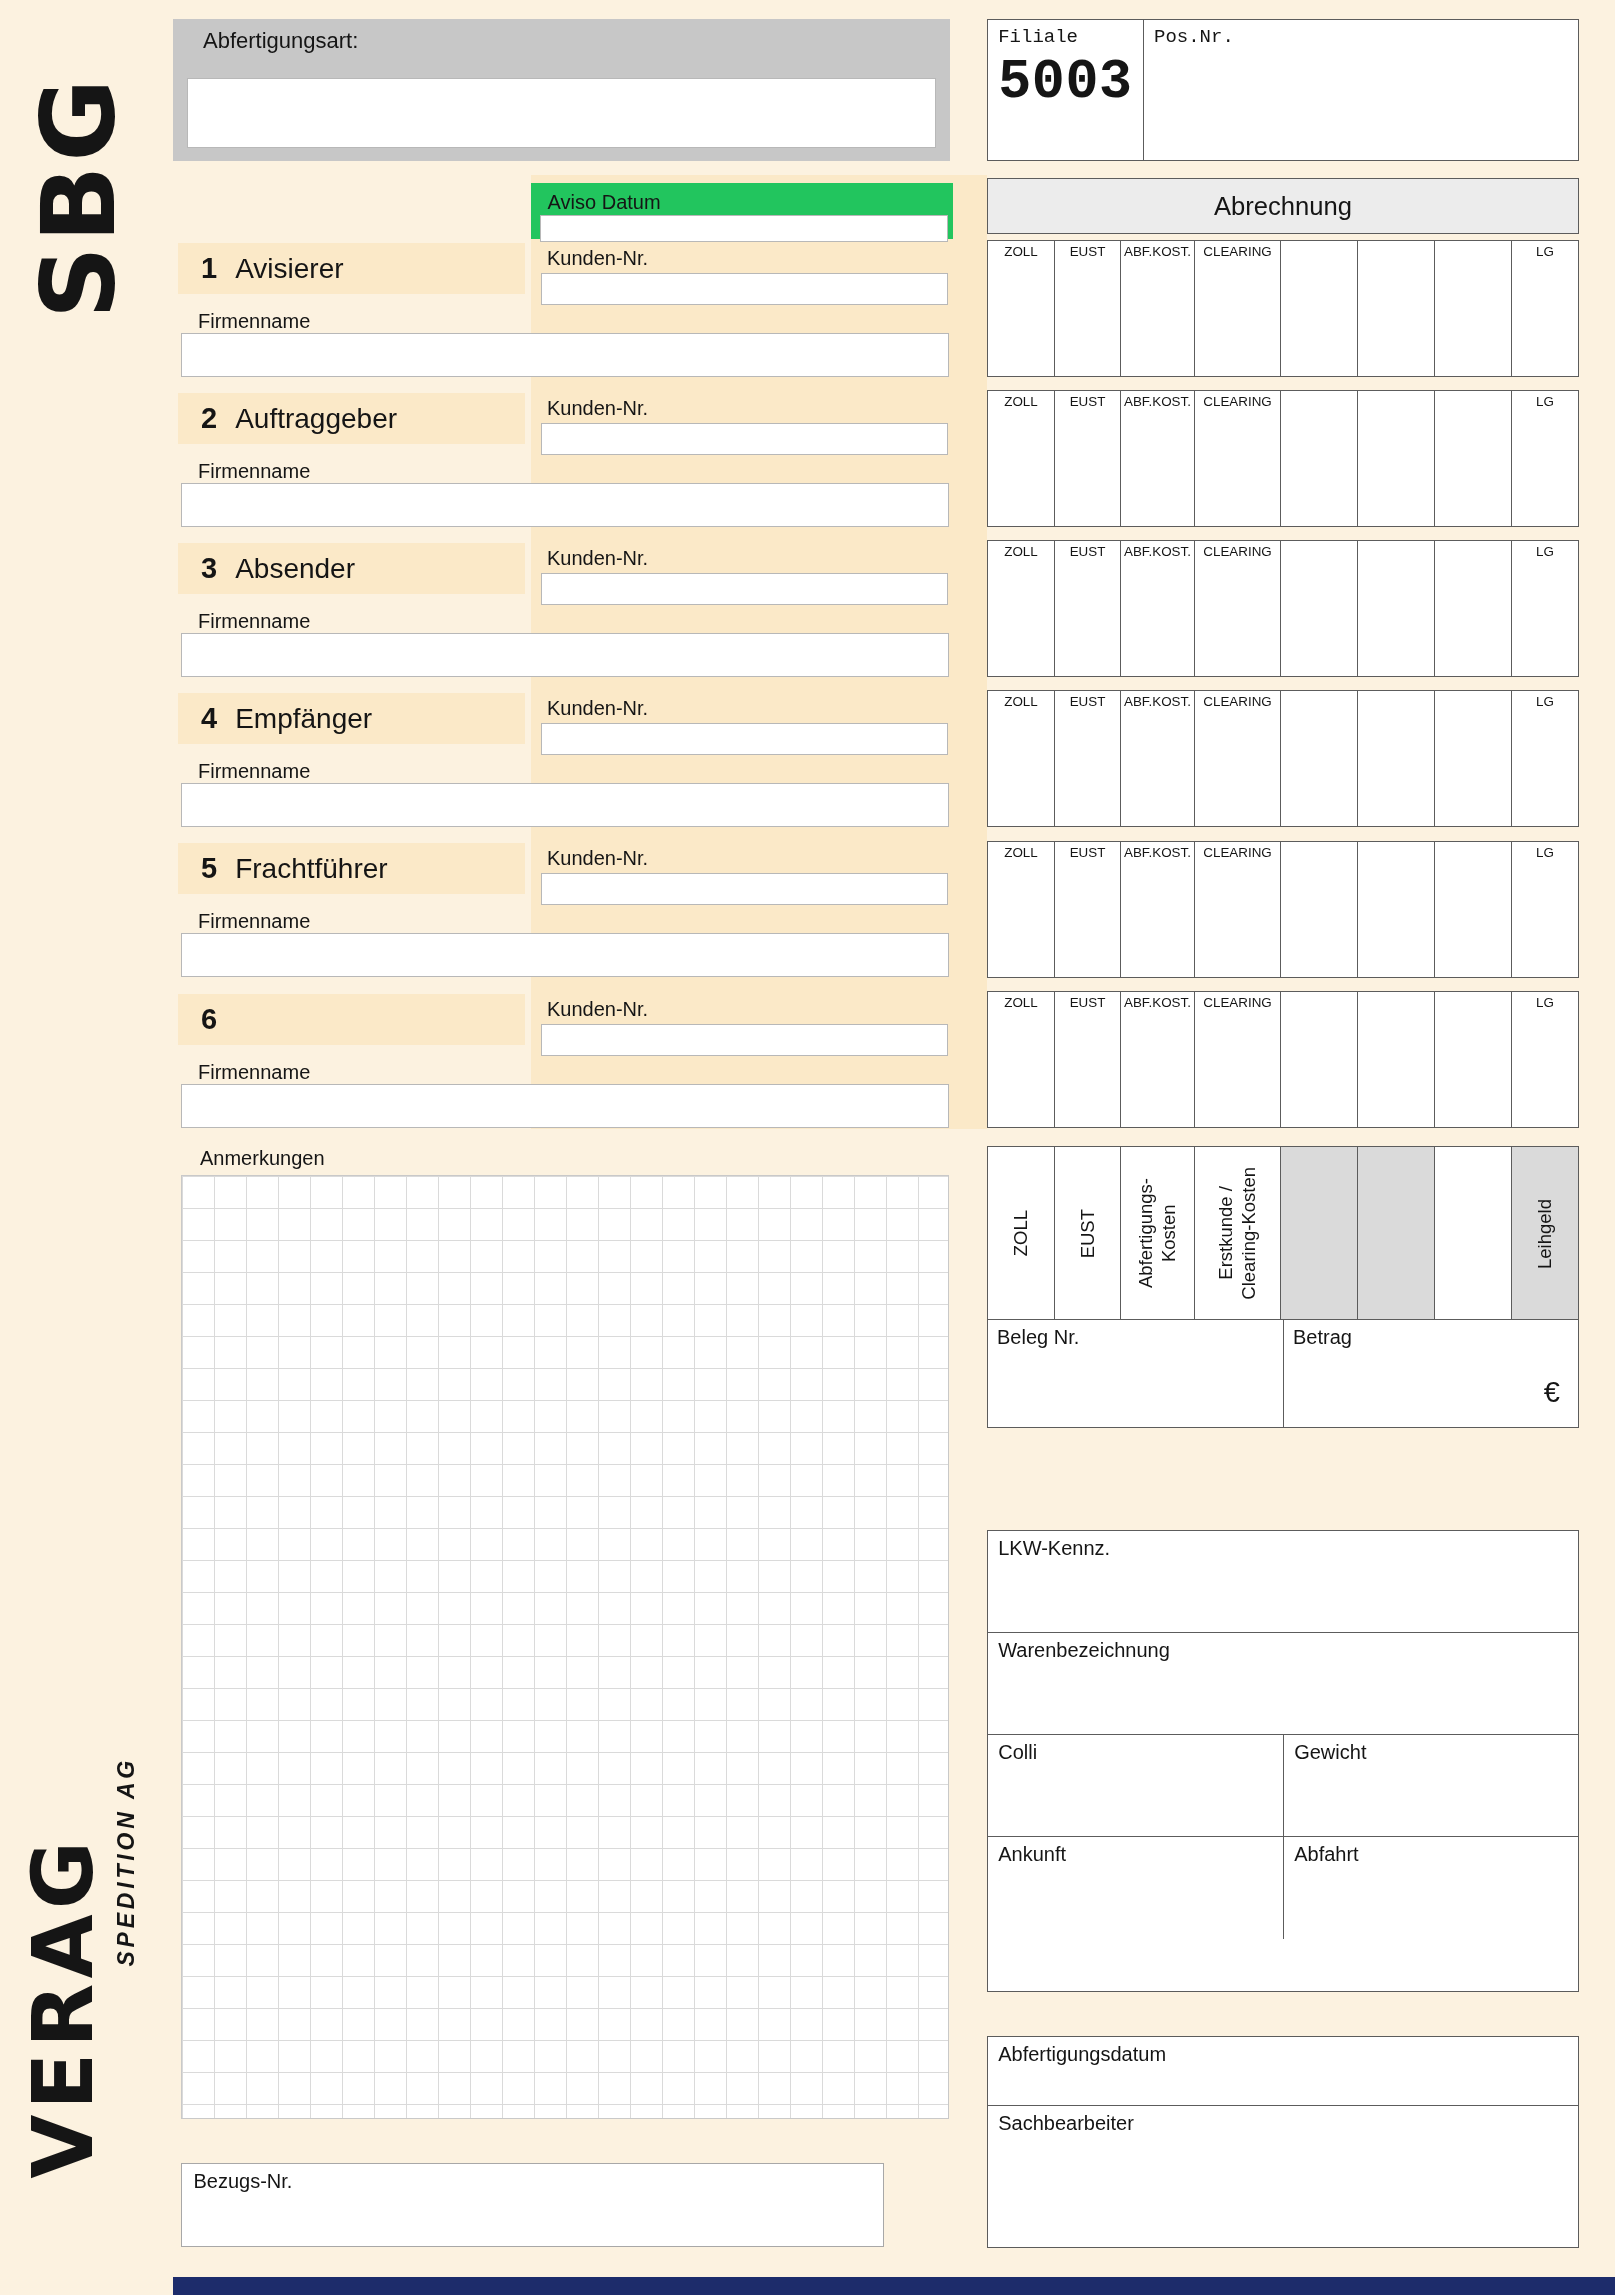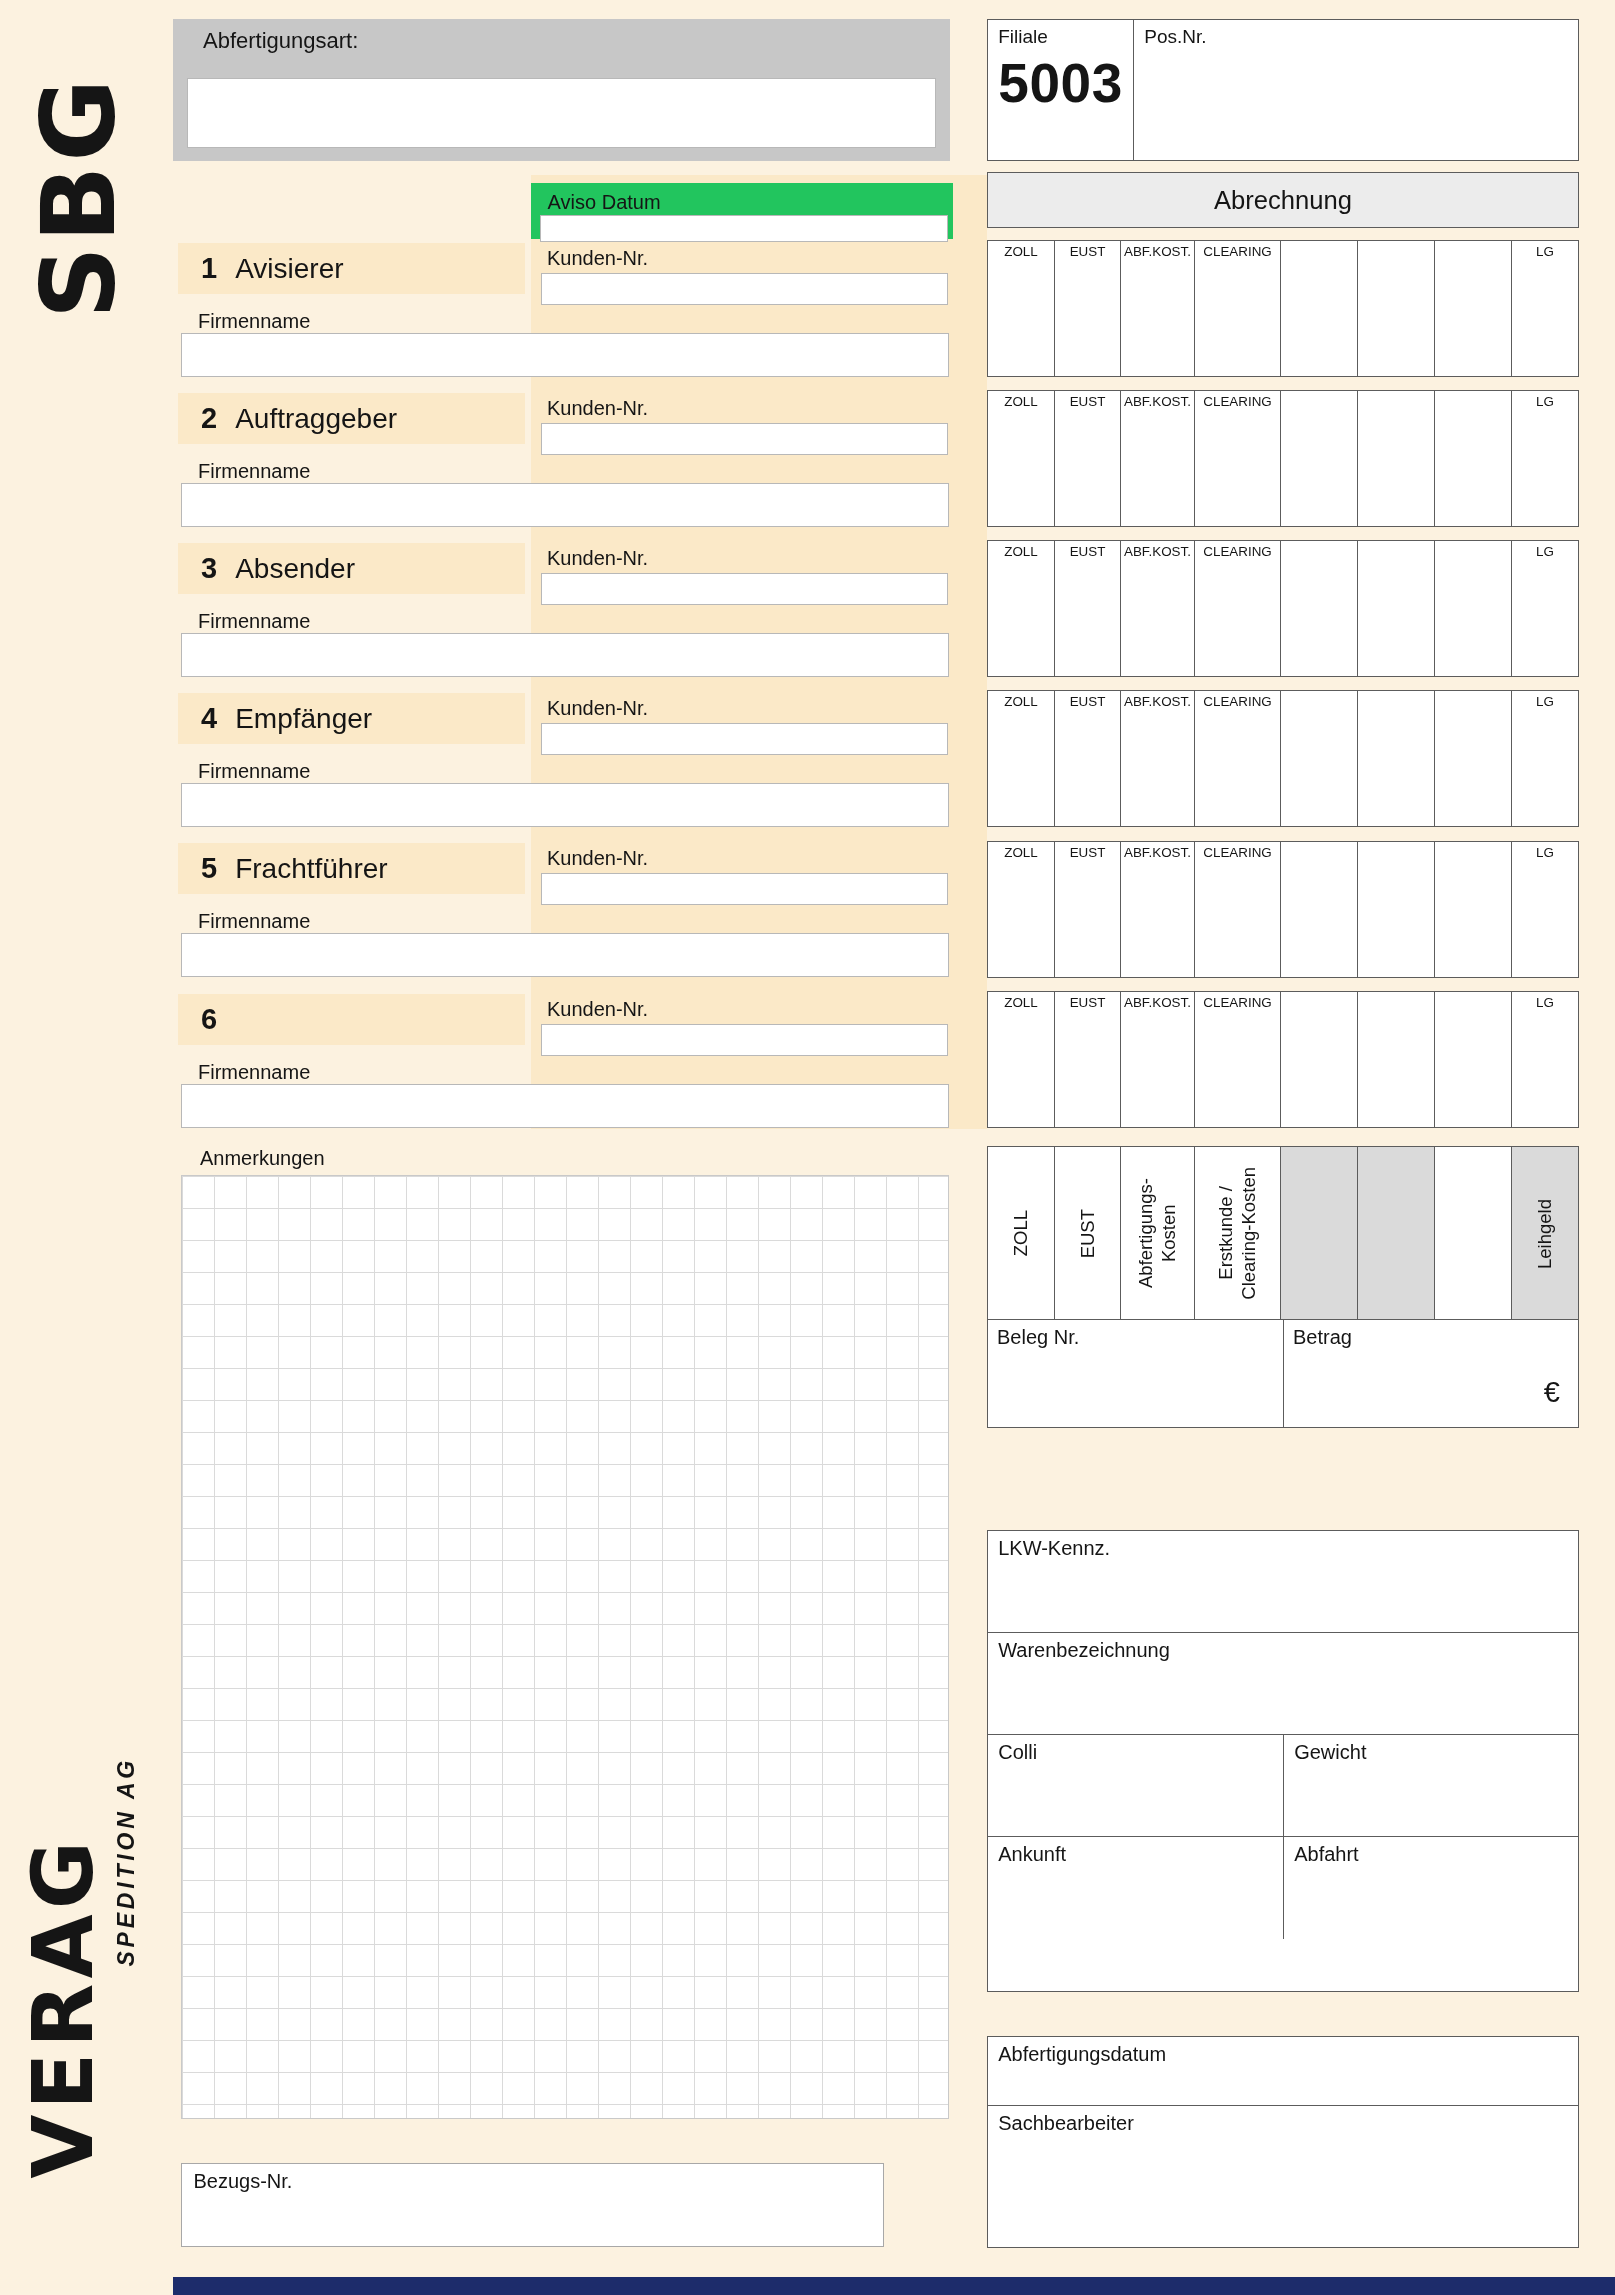--- a/index.html
+++ b/index.html
@@ -27,21 +27,21 @@
     display:flex; align-items:flex-start; justify-content:center; }
   .logo-sped .v { writing-mode:vertical-rl; transform:rotate(180deg);
     font-weight:bold; font-style:italic; font-size:23px; letter-spacing:3.8px; }
 
   
   .abfert-box { position:absolute; left:173px; top:19px; width:777px; height:142px; background:#c7c7c7; }
   .abfert-label { position:absolute; left:30px; top:9px; font-size:22px; }
   .abfert-input { position:absolute; left:14px; top:59px; width:749px; height:70px; }
 
   .fil-group { position:absolute; left:987px; top:19px; width:592px; height:142px;
-    border:1.9px solid #5c5c5c; background:#fff; display:flex; }
+    border:1.9px solid #5c5c5c; background:#fff; display:flex;font-family:Liberation Mono, monospace; }
   .fil-cell { flex:0 0 146px; border-right:1.9px solid #5c5c5c; padding:6.4px 10.2px; }
   .fil-value { font-size:55px; font-weight:bold; margin-top:2.6px; letter-spacing:0.6px; }
   .pos-cell { flex:1; padding:6.4px 10.2px; }
 
   
   .peach-col { position:absolute; left:531px; top:175px; width:456px; height:954px; background:#fbe9c8; }
   .aviso-band { position:absolute; left:531px; top:183px; width:422px; height:56px; background:#22c55e; padding:7.7px 16.6px; }
   .aviso-input { position:absolute; left:540px; top:215px; width:408px; height:27px; }
 
   
@@ -51,21 +51,21 @@
   .band .num { font-weight:bold; font-size:29px; margin-right:18px; }
   .band .role { font-size:28px; }
   .klabel { position:absolute; left:547px; top:10.2px; font-size:20px; }
   .kinput { position:absolute; left:541px; top:36px; width:407px; height:32px; }
   .flabel { position:absolute; left:198px; top:73px; font-size:20px; }
   .finput { position:absolute; left:181px; top:96px; width:768px; height:44px; }
   input.field { border:1.3px solid #b8b8b8; background:#fff; font-size:22px;
     padding:0 7.7px; font-family:inherit; position:absolute; }
 
   
-  .ab-header { position:absolute; left:987px; top:172px; width:592px; height:56px;
+  .ab-header { position:absolute; left:987px; top:178px; width:592px; height:56px;
     background:#ececec; border:1.9px solid #5c5c5c; display:flex; align-items:center;
     justify-content:center; font-size:25.6px; }
   .arow { position:absolute; left:987px; width:592px; height:137px;
     border:1.9px solid #5c5c5c; background:#fff; display:flex; overflow:hidden; }
   .acell { flex:0 0 auto; height:100%; border-right:1.3px solid #5c5c5c; }
   .acell:last-child { border-right:none; }
   .acell-label { font-size:13.4px; text-align:center; padding-top:3.2px; white-space:nowrap; overflow:hidden; }
 
   .ab-footer { position:absolute; left:987px; top:1146px; width:592px; height:175px;
     border:1.9px solid #5c5c5c; background:#fff; display:flex; overflow:hidden; }

